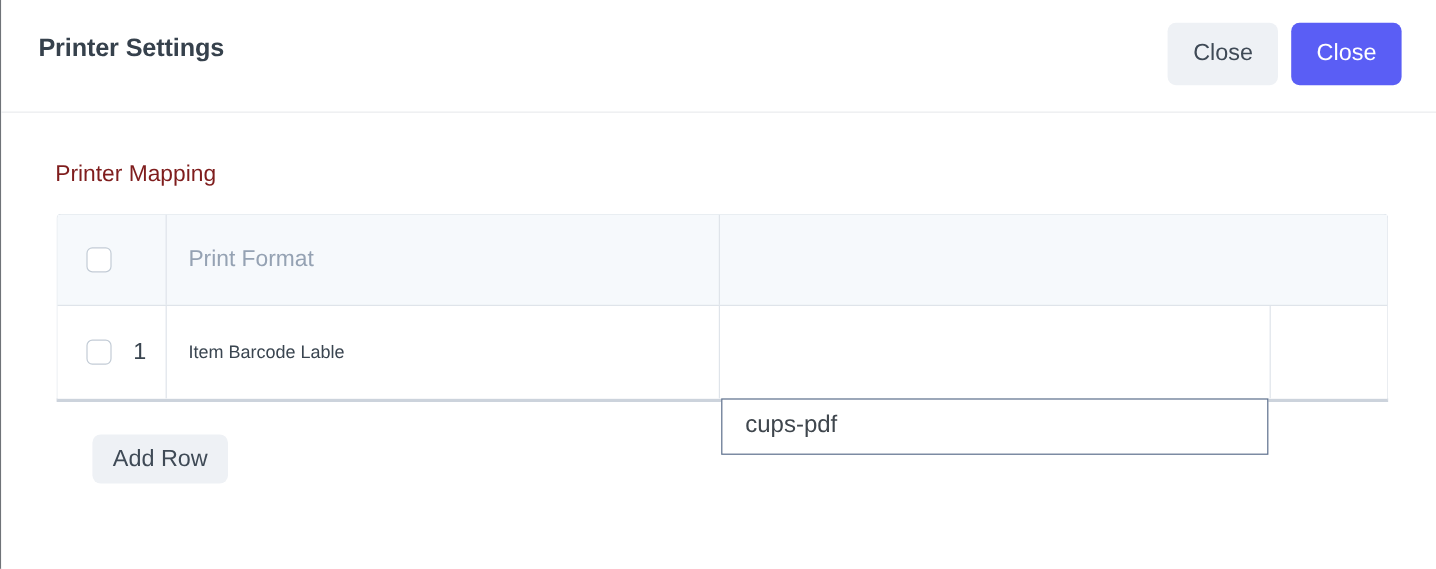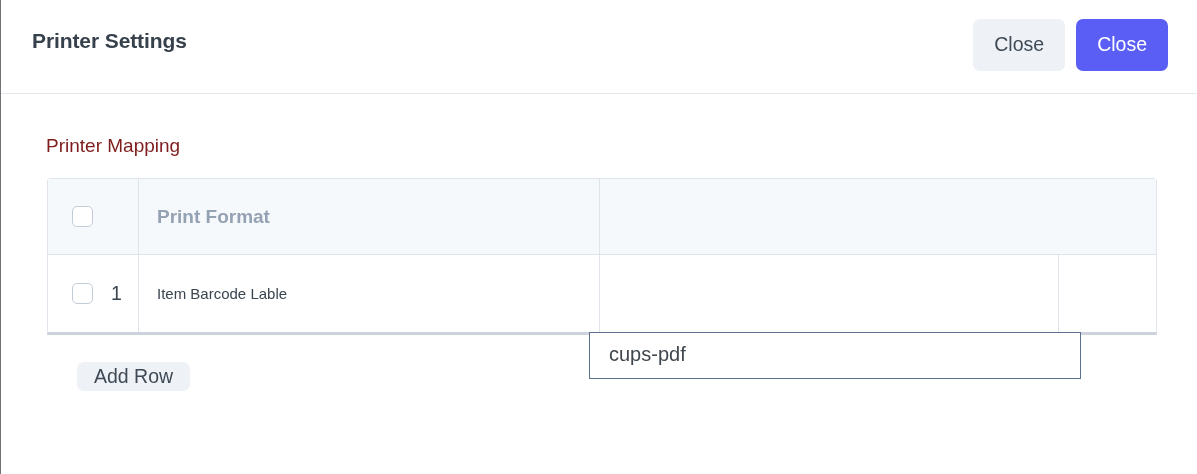--- a/index.html
+++ b/index.html
@@ -158,21 +158,21 @@
     box-sizing: border-box;
     flex: 0 0 auto;
     cursor: pointer;
   }
   .row-idx {
     font-size: 19.5px;
     color: #3a4550;
   }
   .col-head-text {
     font-size: 19px;
-    font-weight: bold;
+    font-weight: normal;
     color: #95a2b3;
     white-space: nowrap;
   }
   .cell-text {
     font-size: 15px;
     color: #3a4550;
     white-space: nowrap;
   }
   .printer-input {
     width: 100%;
@@ -188,36 +188,36 @@
 
   
   .add-row-btn {
     position: absolute;
     left: 76px;
     top: 268px;
     background: #eef1f5;
     color: #3f4a56;
     border: none;
     border-radius: 7px;
-    height: 29px;
+    height: 41px;
     padding: 0 17px;
     font-family: "Liberation Sans", sans-serif;
     font-size: 19.5px;
     cursor: pointer;
     display: inline-flex;
     align-items: center;
     white-space: nowrap;
   }
 
   
   .dropdown-list {
     position: absolute;
-    left: 588px;
+    left: 600px;
     top: 332px;
-    width: 492px;
+    width: 456px;
     border: 1px solid #5c6f8c;
     background: #ffffff;
     box-sizing: border-box;
     padding: 6px 0 8px 0;
     z-index: 50;
   }
   .dropdown-item {
     font-size: 20px;
     color: #3f464d;
     padding: 1px 0 1px 19px;

